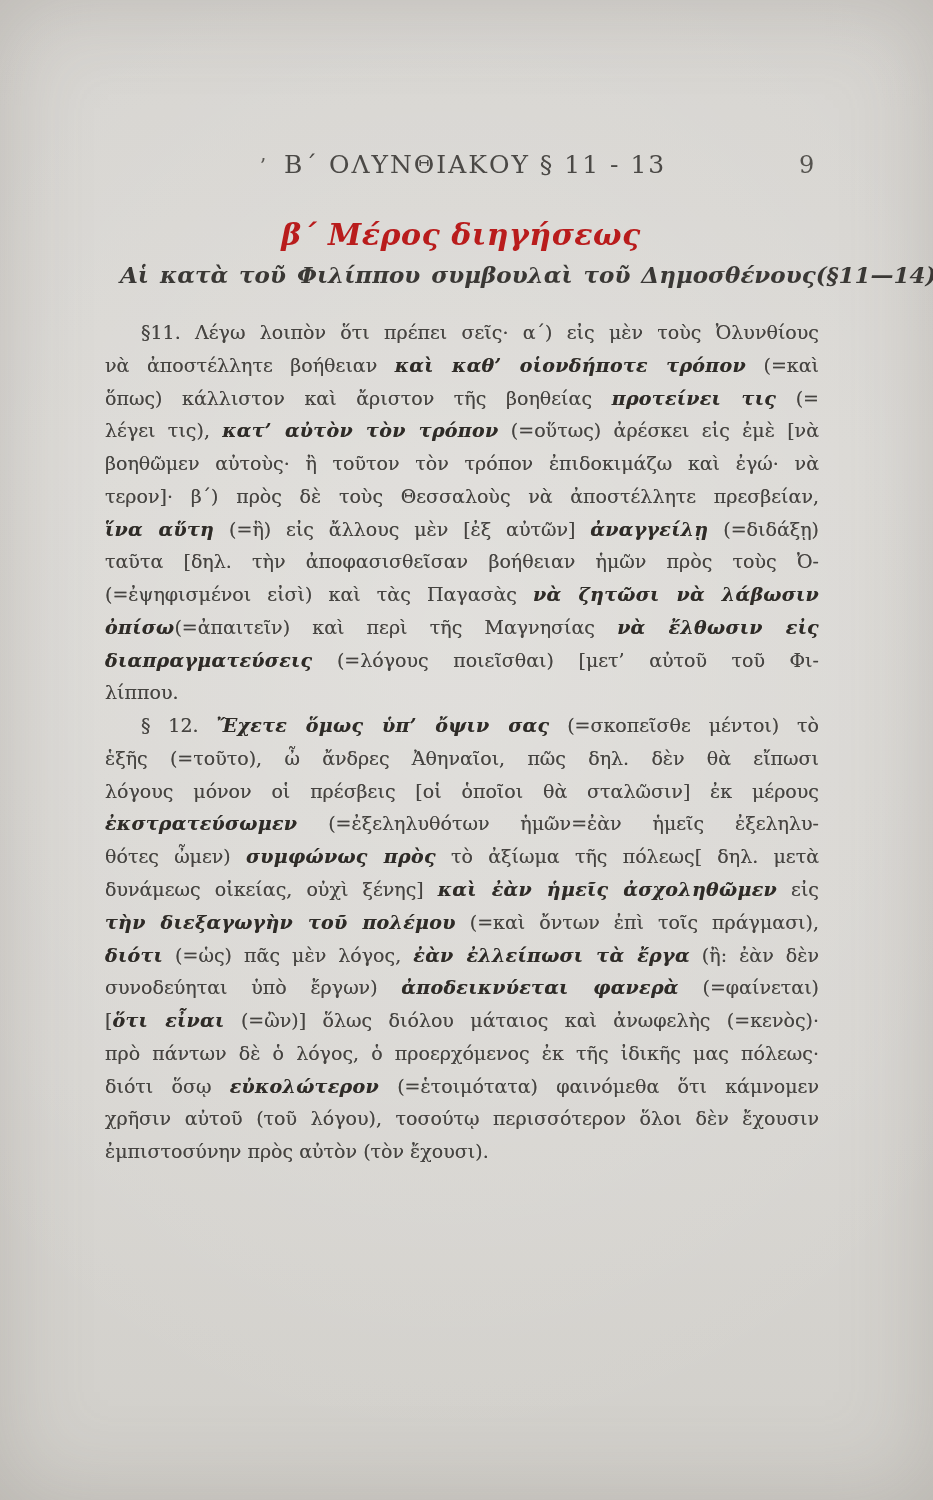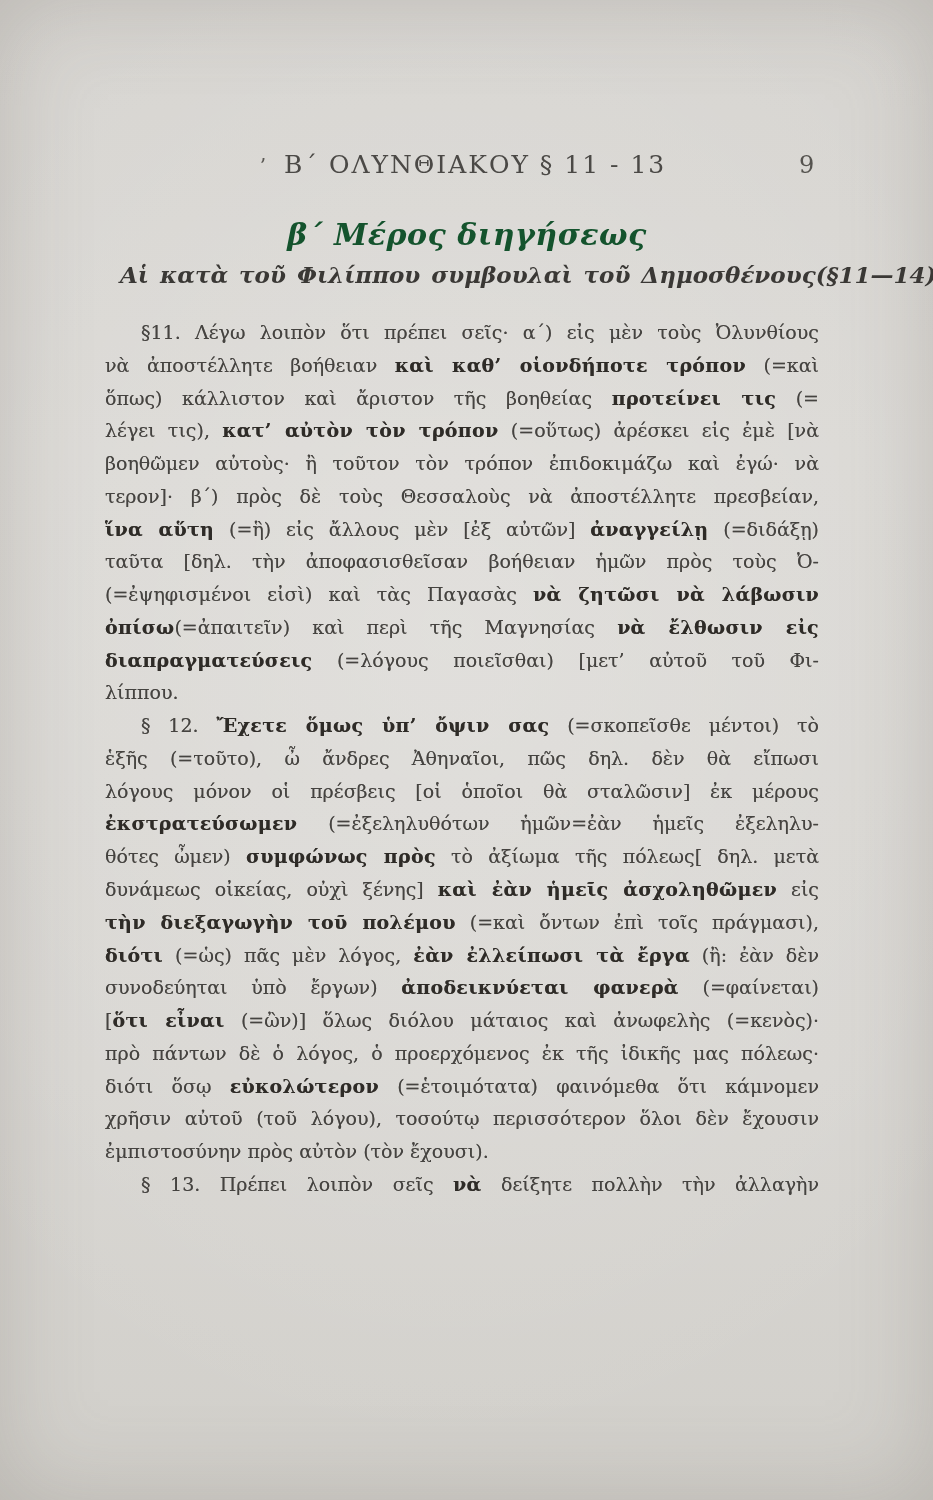--- a/index.html
+++ b/index.html
@@ -35,26 +35,26 @@
   }
   .page-number {
     position: absolute;
     top: 151px; left: 799px;
     font-size: 24px;
     color: #55534f;
   }
 
   .part-heading {
     position: absolute;
-    top: 217px; left: 122px; width: 690px;
+    top: 217px; left: 116px; width: 690px;
     text-align: center;
     font-size: 30px;
     font-weight: bold;
     font-style: italic;
-    color: #14532d;
+    color: #b91c1c;
     letter-spacing: 0.5px;
   }
   .section-heading {
     position: absolute;
     top: 261px; left: 108px; width: 718px;
     text-align: center;
     font-size: 23px;
     font-weight: bold;
     font-style: italic;
     color: #3a3835;
@@ -73,20 +73,21 @@
     line-height: 32.77px;
     text-align: justify;
     text-align-last: justify;
     overflow: hidden;
     text-shadow: 0 0 0.5px rgba(70,66,60,0.55);
   }
   .line.indent { text-indent: 36px; }
   .line.end { text-align: left; text-align-last: left; }
   .lem {
     font-weight: bold;
+    font-style: italic;
     color: #2e2b27;
     letter-spacing: 0.3px;
   }
   .plain { color: #454340; }
 </style>
 </head>
 <body>
 
 <div class="page">
 
@@ -120,16 +121,15 @@
       <div class="line"><span class="plain">θότες ὦμεν) </span><span class="lem">συμφώνως πρὸς</span><span class="plain"> τὸ ἀξίωμα τῆς πόλεως[ δηλ. μετὰ</span></div>
       <div class="line"><span class="plain">δυνάμεως οἰκείας, οὐχὶ ξένης] </span><span class="lem">καὶ ἐὰν ἡμεῖς ἀσχοληθῶμεν</span><span class="plain"> εἰς</span></div>
       <div class="line"><span class="lem">τὴν διεξαγωγὴν τοῦ πολέμου</span><span class="plain"> (=καὶ ὄντων ἐπὶ τοῖς πράγμασι),</span></div>
       <div class="line"><span class="lem">διότι</span><span class="plain"> (=ὡς) πᾶς μὲν λόγος, </span><span class="lem">ἐὰν ἐλλείπωσι τὰ ἔργα</span><span class="plain"> (ἢ: ἐὰν δὲν</span></div>
       <div class="line"><span class="plain">συνοδεύηται ὑπὸ ἔργων) </span><span class="lem">ἀποδεικνύεται φανερὰ</span><span class="plain"> (=φαίνεται)</span></div>
       <div class="line"><span class="plain">[</span><span class="lem">ὅτι εἶναι</span><span class="plain"> (=ὢν)] ὅλως διόλου μάταιος καὶ ἀνωφελὴς (=κενὸς)·</span></div>
       <div class="line"><span class="plain">πρὸ πάντων δὲ ὁ λόγος, ὁ προερχόμενος ἐκ τῆς ἰδικῆς μας πόλεως·</span></div>
       <div class="line"><span class="plain">διότι ὅσῳ </span><span class="lem">εὐκολώτερον</span><span class="plain"> (=ἑτοιμότατα) φαινόμεθα ὅτι κάμνομεν</span></div>
       <div class="line"><span class="plain">χρῆσιν αὐτοῦ (τοῦ λόγου), τοσούτῳ περισσότερον ὅλοι δὲν ἔχουσιν</span></div>
       <div class="line end"><span class="plain">ἐμπιστοσύνην πρὸς αὐτὸν (τὸν ἔχουσι).</span></div>
-      <div class="line indent"><span class="plain">§ 13. Πρέπει λοιπὸν σεῖς </span><span class="lem">νὰ</span><span class="plain"> δείξητε πολλὴν τὴν ἀλλαγὴν</span></div>
     </div>
 
 </div>
 
 </body></html>

